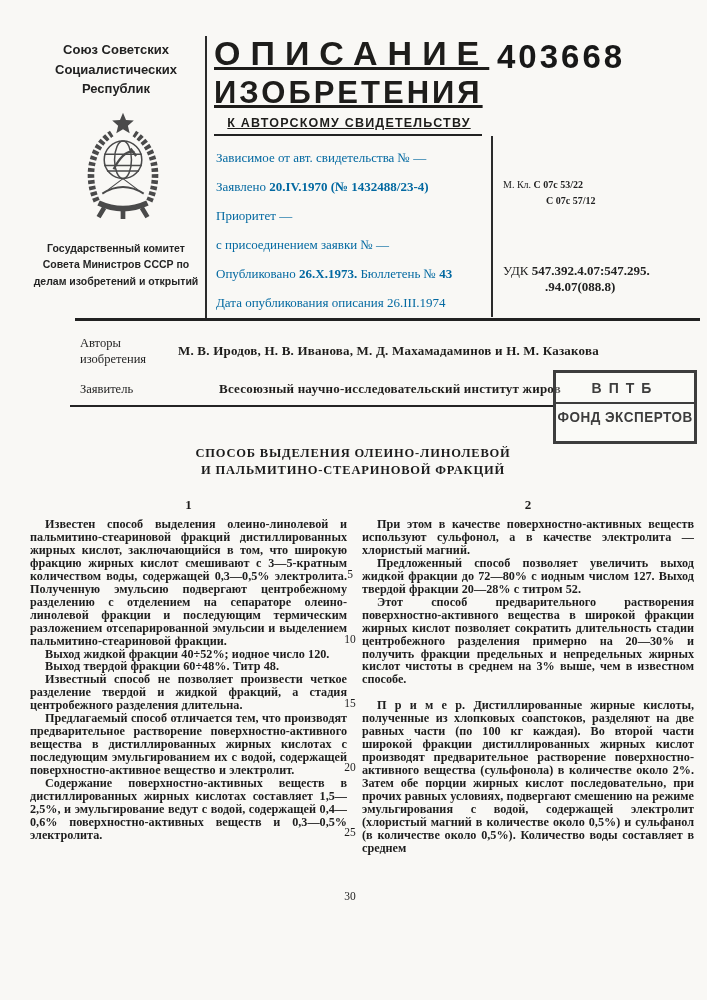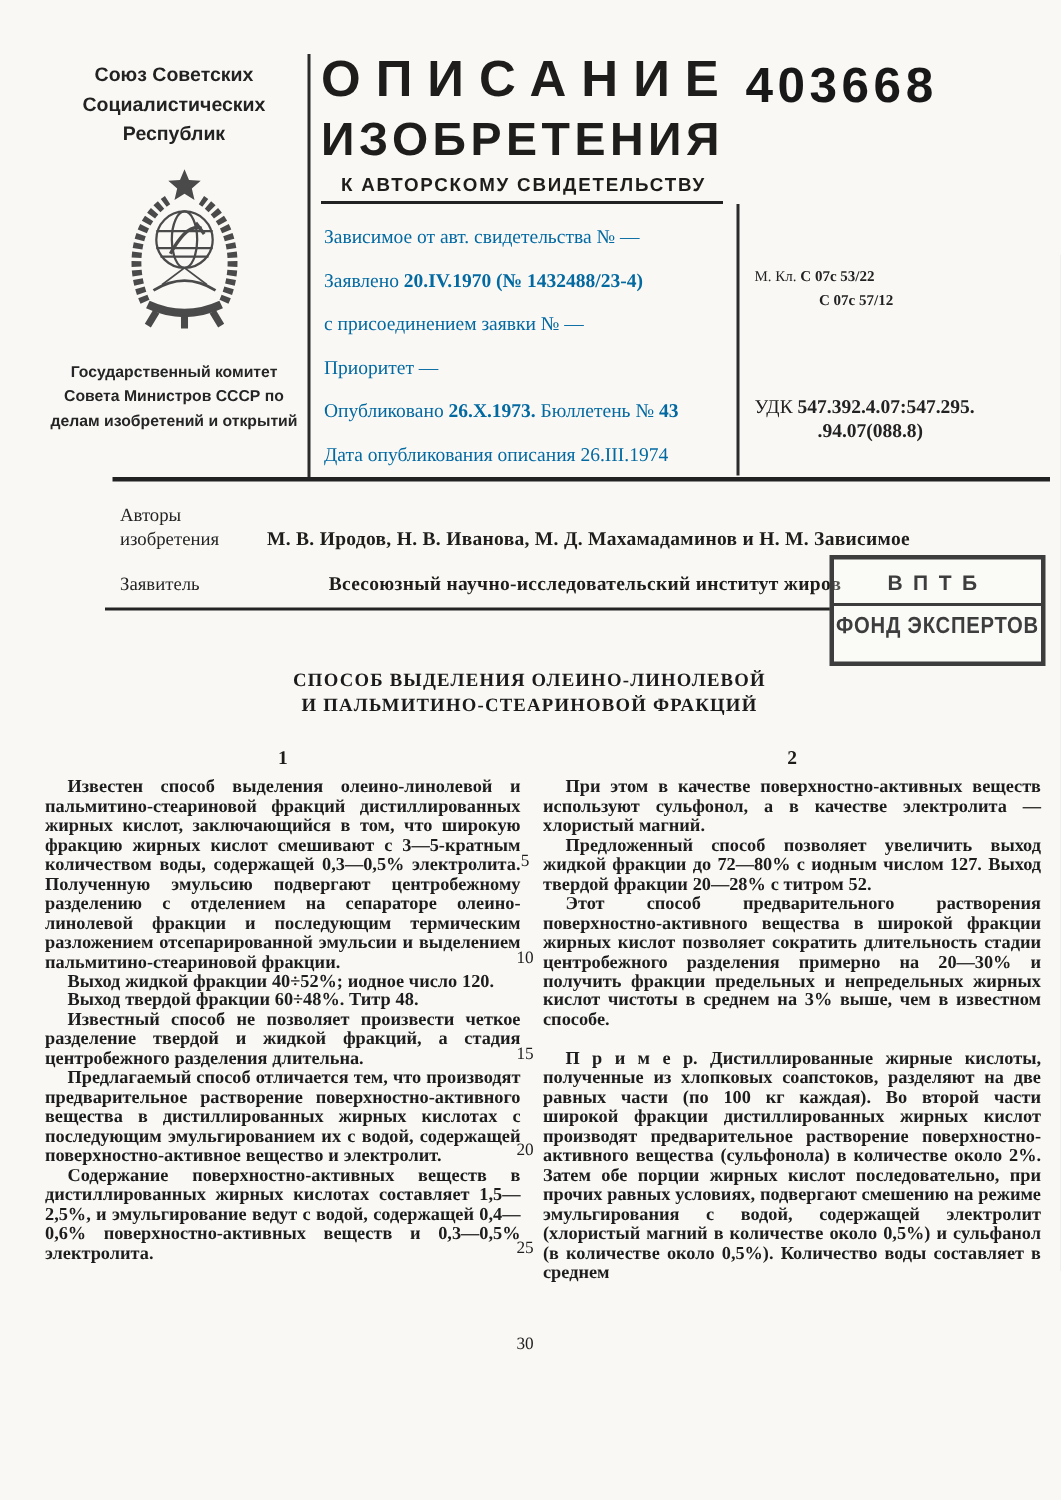--- a/index.html
+++ b/index.html
@@ -18,21 +18,21 @@
   .emblem { position:absolute; left:76px; top:110px; width:94px; height:124px; }
   .committee {
     position:absolute; left:30px; top:240px; width:172px; text-align:center;
     font-family:"Liberation Sans", sans-serif; font-weight:bold;
     font-size:10.5px; line-height:1.55; color:#252525;
   }
   .vline { position:absolute; background:#2b2b2b; width:2px; }
   .vline1 { left:205px; top:36px; height:284px; }
   .vline2 { left:491px; top:136px; height:181px; }
   
-  .doc-title { position:absolute; left:214px; top:36px; width:270px; }
+  .doc-title { position:absolute; left:214px; top:36px; width:270px;text-decoration:underline; }
   .doc-title .l1 {
     font-family:"Liberation Sans", sans-serif; font-weight:bold;
     font-size:34px; line-height:1.05; letter-spacing:10px; white-space:nowrap;
   }
   .doc-title .l2 {
     font-family:"Liberation Sans", sans-serif; font-weight:bold;
     font-size:31px; line-height:1.0; letter-spacing:3px; margin-top:5px; white-space:nowrap;
   }
   .doc-title .sub {
     margin-top:8px; text-align:center;
@@ -48,21 +48,21 @@
   
   .biblio { position:absolute; left:216px; top:150px; width:270px; font-size:13px; color:#0369a1; }
   .biblio .row { margin-bottom:13.5px; line-height:15.5px; }
   .biblio b, .mkl b, .udk b { font-weight:bold; }
   .mkl { position:absolute; left:503px; top:177px; font-size:10px; line-height:16px; color:#222; }
   .mkl .code2 { padding-left:43px; }
   .udk { position:absolute; left:503px; top:263px; font-size:13px; line-height:16px; color:#222; }
   .udk .l2 { padding-left:42px; }
   
   .hrule-main { position:absolute; left:75px; top:318px; width:625px; height:2.5px; background:#222; }
-  .authors-row { position:absolute; left:80px; top:335px; display:flex; align-items:flex-end; }
+  .authors-row { position:absolute; left:80px; top:335px; display:flex; align-items:center; }
   .authors-label { width:82px; font-size:12.5px; line-height:16px; color:#242424; }
   .authors-names { margin-left:16px; font-weight:bold; font-size:13px; white-space:nowrap; letter-spacing:0.2px; padding-bottom:0.5px; }
   .applicant-row { position:absolute; left:80px; top:381px; display:flex; align-items:baseline; }
   .applicant-label { font-size:12.5px; color:#242424; }
   .applicant-name { margin-left:86px; font-weight:bold; font-size:13px; white-space:nowrap; letter-spacing:0.2px; }
   .applicant-rule { position:absolute; left:70px; top:405px; width:484px; height:2px; background:#242424; }
   
   .stamp {
     position:absolute; left:553px; top:370px; width:144px; height:74px;
     border:3px solid #3d3d3d; color:#3d3d3d; background:rgba(255,255,255,0.25);
@@ -134,22 +134,22 @@
   </div>
 
   <div class="patent-number">403668</div>
 
   <div class="biblio">
     <div class="row">Зависимое от авт. свидетельства №  —</div>
     <div class="row">
       <span>Заявлено</span>
       <b>20.IV.1970 (№ 1432488/23-4)</b>
     </div>
+    <div class="row">Приоритет  —</div>
     <div class="row">с присоединением заявки №  —</div>
-    <div class="row">Приоритет  —</div>
     <div class="row">
       <span>Опубликовано</span>
       <b>26.X.1973.</b>
       <span>Бюллетень №</span>
       <b>43</b>
     </div>
     <div class="row">Дата опубликования описания 26.III.1974</div>
   </div>
 
   <div class="vline vline2"></div>
@@ -171,21 +171,21 @@
     </div>
     <div class="l2">
       <b>.94.07(088.8)</b>
     </div>
   </div>
 
   <div class="hrule-main"></div>
 
   <div class="authors-row">
     <div class="authors-label">Авторы изобретения</div>
-    <div class="authors-names">М. В. Иродов, Н. В. Иванова, М. Д. Махамадаминов и Н. М. Зависимое</div>
+    <div class="authors-names">М. В. Иродов, Н. В. Иванова, М. Д. Махамадаминов и Н. М. Казакова</div>
   </div>
 
   <div class="applicant-row">
     <div class="applicant-label">Заявитель</div>
     <div class="applicant-name">Всесоюзный научно-исследовательский институт жиров</div>
   </div>
   <div class="applicant-rule"></div>
 
   <div class="stamp">
     <div class="top">ВПТБ</div>

